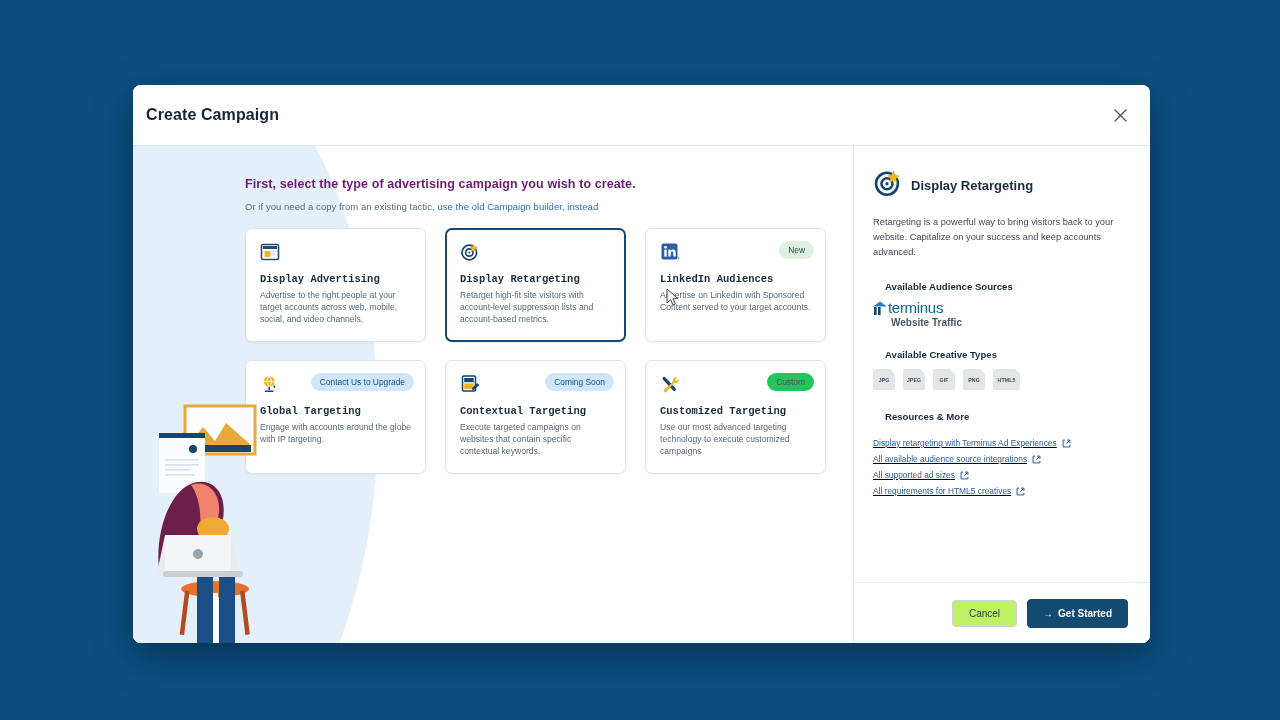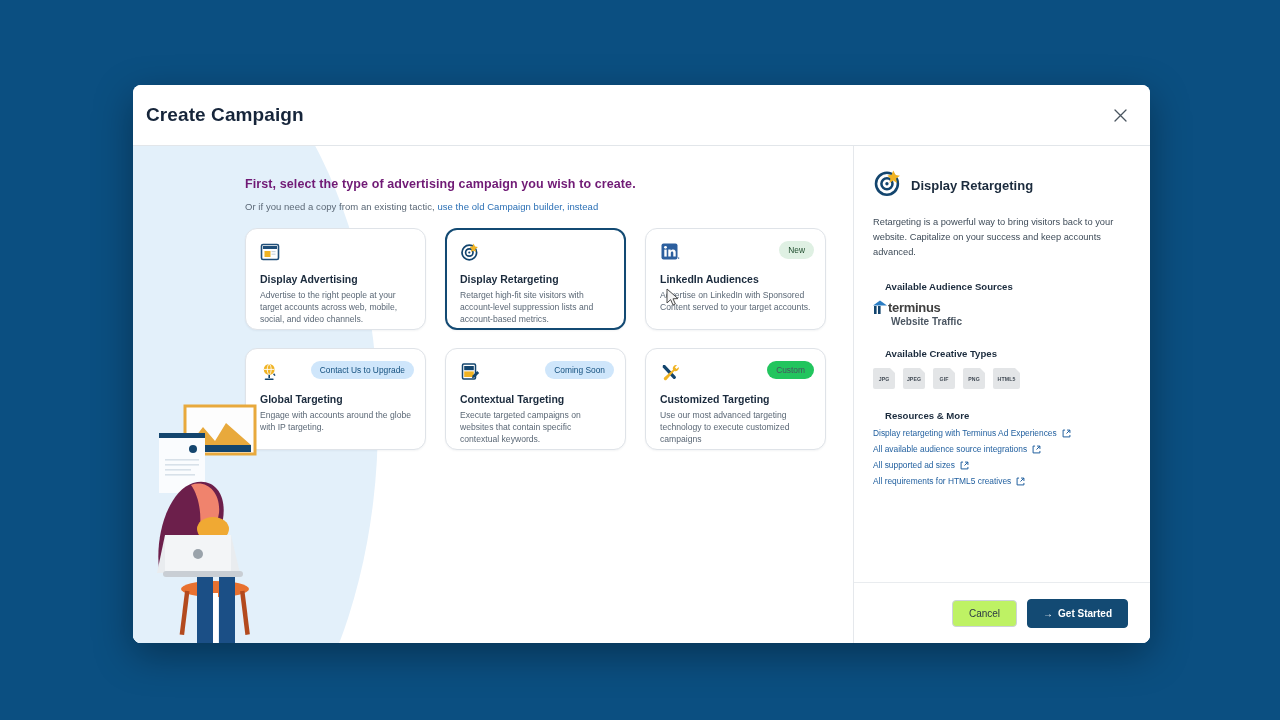--- a/index.html
+++ b/index.html
@@ -31,21 +31,21 @@
   .modal-header {
     height: 61px;
     flex: 0 0 61px;
     border-bottom: 1px solid #e2e6ea;
     display: flex; align-items: center;
     padding: 0 16px 0 13px;
     background: #fff;
     position: relative; z-index: 5;
   }
   .modal-title {
-    font-size: 19px; font-weight: bold; color: #16253a;
+    font-size: 16px; font-weight: bold; color: #16253a;
     letter-spacing: .1px;
     text-align: right;
   }
   .close-btn {
     margin-left: auto;
     width: 28px; height: 28px;
     display: flex; align-items: center; justify-content: center;
     cursor: pointer; color: #4a5560;
   }
   .close-btn svg { display: block; }
@@ -95,37 +95,37 @@
   .subheading .lnk { color: #2a6fb5; }
 
   
   .card-grid {
     margin-top: 16px;
     display: grid;
     grid-template-columns: repeat(3, 181px);
     grid-gap: 18px 19px;
   }
   .card {
-    height: 102px;
+    height: 114px;
     border: 1px solid #dfe3e8;
-    border-radius: 12px;
+    border-radius: 7px;
     background: #fff;
     padding: 13px 14px 0 14px;
     position: relative;
     cursor: pointer;
     box-shadow: 0 1px 2px rgba(16,30,50,.05);
   }
   .card.selected {
     border: 2px solid #134a73;
     padding: 12px 13px 0 13px;
   }
   .card-icon { width: 20px; height: 20px; }
   .card-title {
     margin-top: 7px;
-    font-size: 10.5px; font-weight: bold; color: #1b2b3d;
+    font-size: 10.5px; font-weight: bold; color: #1b2b3d; font-family: Liberation Mono, monospace;
   }
   .card-desc {
     margin-top: 4px;
     font-size: 8.6px; line-height: 1.42; color: #5b6876;
   }
   .badge {
     position: absolute;
     top: 12px; right: 11px;
     border-radius: 11px;
     font-size: 8.4px;
@@ -166,21 +166,21 @@
   .rt-body {
     margin-top: 13px;
     font-size: 9.3px; line-height: 1.62; color: #3f4c59;
   }
   .sec-title {
     margin-top: 21px;
     font-size: 9.6px; font-weight: bold; color: #1b2b3d; margin-left: 12px;
   }
   .terminus-logo { margin-top: 7px; display: flex; align-items: flex-end; }
   .terminus-word {
-    font-size: 13px; font-weight: bold; color: #404040; letter-spacing: -.3px;
+    font-size: 15px; font-weight: normal; color: #0369a1; letter-spacing: -.3px;
   }
   .source-sub {
     margin-top: 1px; margin-left: 18px;
     font-size: 10px; color: #4b5662; font-weight: bold;
   }
   .creative-row { margin-top: 9px; display: flex; gap: 8px; }
   .file-chip {
     width: 22px; height: 21px;
     background: #e3e5e7;
     border-radius: 2px;
@@ -189,21 +189,21 @@
     font-size: 5.2px; font-weight: bold; color: #414a54;
     letter-spacing: .1px;
   }
   .file-chip::after {
     content: ""; position: absolute; top: 0; right: 0;
     border-width: 0 5px 5px 0;
     border-style: solid;
     border-color: transparent #fff transparent transparent;
   }
   .file-chip.wide { width: 27px; }
-  .links { margin-top: 7px; }
+  .links { margin-top: 16px; text-decoration: underline; }
   .link-row {
     display: flex; align-items: center; gap: 5px;
     margin-bottom: 6px;
     font-size: 8.4px; color: #1f5e9e;
     cursor: pointer;
   }
   .ext-icon { width: 9px; height: 9px; flex: 0 0 9px; }
 
   .right-footer {
     flex: 0 0 60px;

